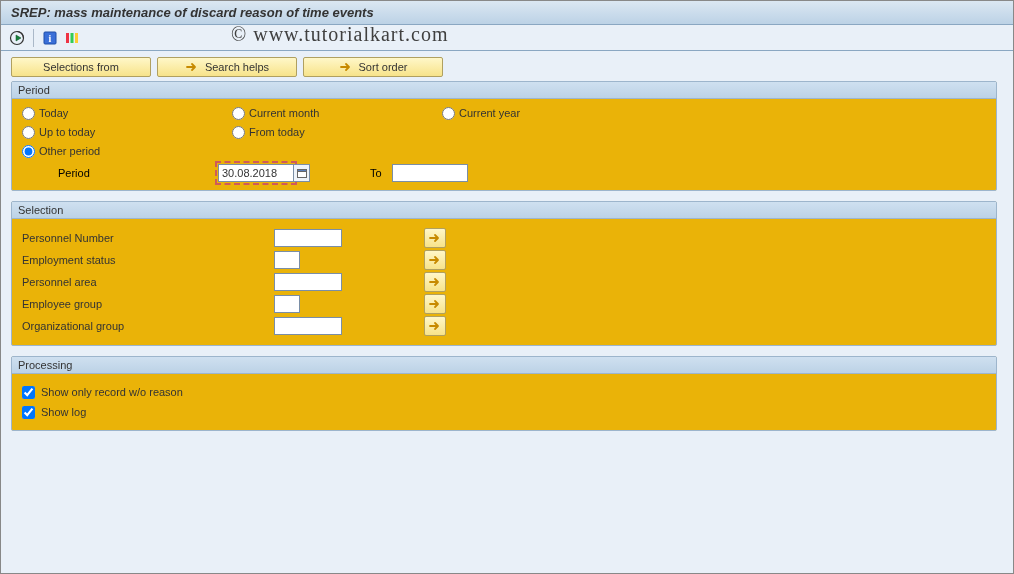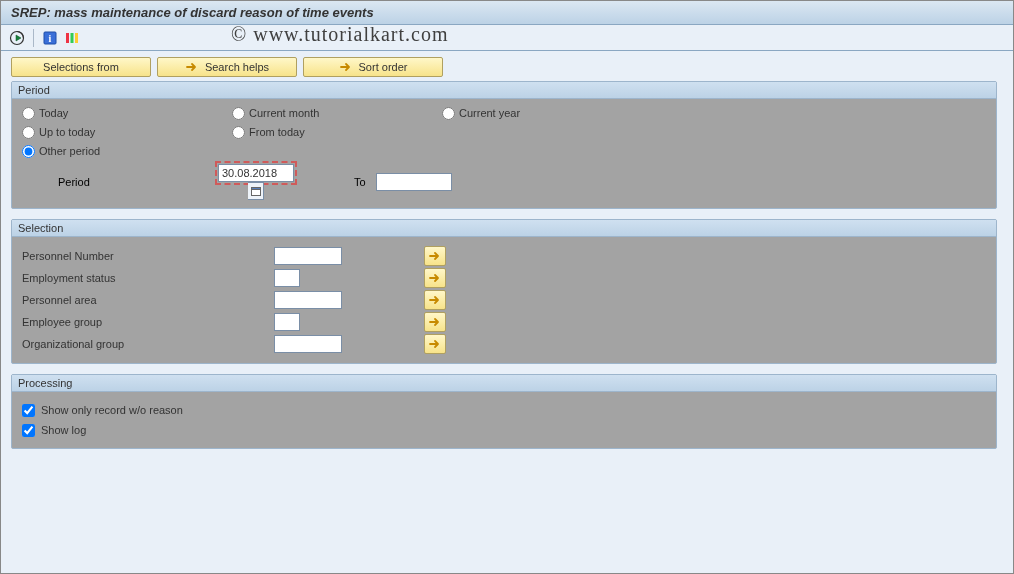--- a/index.html
+++ b/index.html
@@ -58,38 +58,38 @@
     min-width: 140px;
   }
   .yellow-btn.small { min-width: 0; width: 22px; padding: 0; }
   .yellow-btn .arrow-icon {
     width: 14px; height: 14px; display:inline-flex; align-items:center; justify-content:center;
   }
   .groupbox {
     border: 1px solid #9db5cc;
     border-radius: 2px;
     margin-bottom: 10px;
-    background: #a3a3a3;
+    background: #eab308;
   }
   .groupbox .legend {
     background: linear-gradient(#cfe0f0, #bcd2e6);
     border-bottom: 1px solid #9db5cc;
     padding: 2px 6px;
     font-size: 11px;
     color: #333;
   }
   .groupbox .body {
     padding: 8px 10px;
   }
   .radio-row { display: flex; gap: 60px; margin-bottom: 6px; align-items: center; }
   .radio-row label { display: flex; align-items: flex-start; gap: 4px; width: 150px; cursor: pointer; color:#333; }
   .radio-row input[type=radio] { margin: 0; }
   .period-row { display: flex; align-items: center; gap: 10px; margin-top: 6px; padding-left: 36px; }
   .period-row .lbl { width: 150px; }
-  .date-wrap { position: relative; display:inline-flex; align-items:center;flex-direction:column; }
+  .date-wrap { position: relative; display:inline-flex; align-items:center; }
   .date-input {
     width: 76px; height: 18px; font-size: 11px; border: 1px solid #7a8ea6; background:#fff;
     padding: 0 3px; color:#333;
     outline: 2px dashed #d05a5a;
     outline-offset: 1px;
   }
   .date-btn {
     width: 16px; height: 18px; border:1px solid #7a8ea6; border-left:none; background:#eef3f9;
     display:inline-flex; align-items:center; justify-content:center; cursor:pointer;
   }

